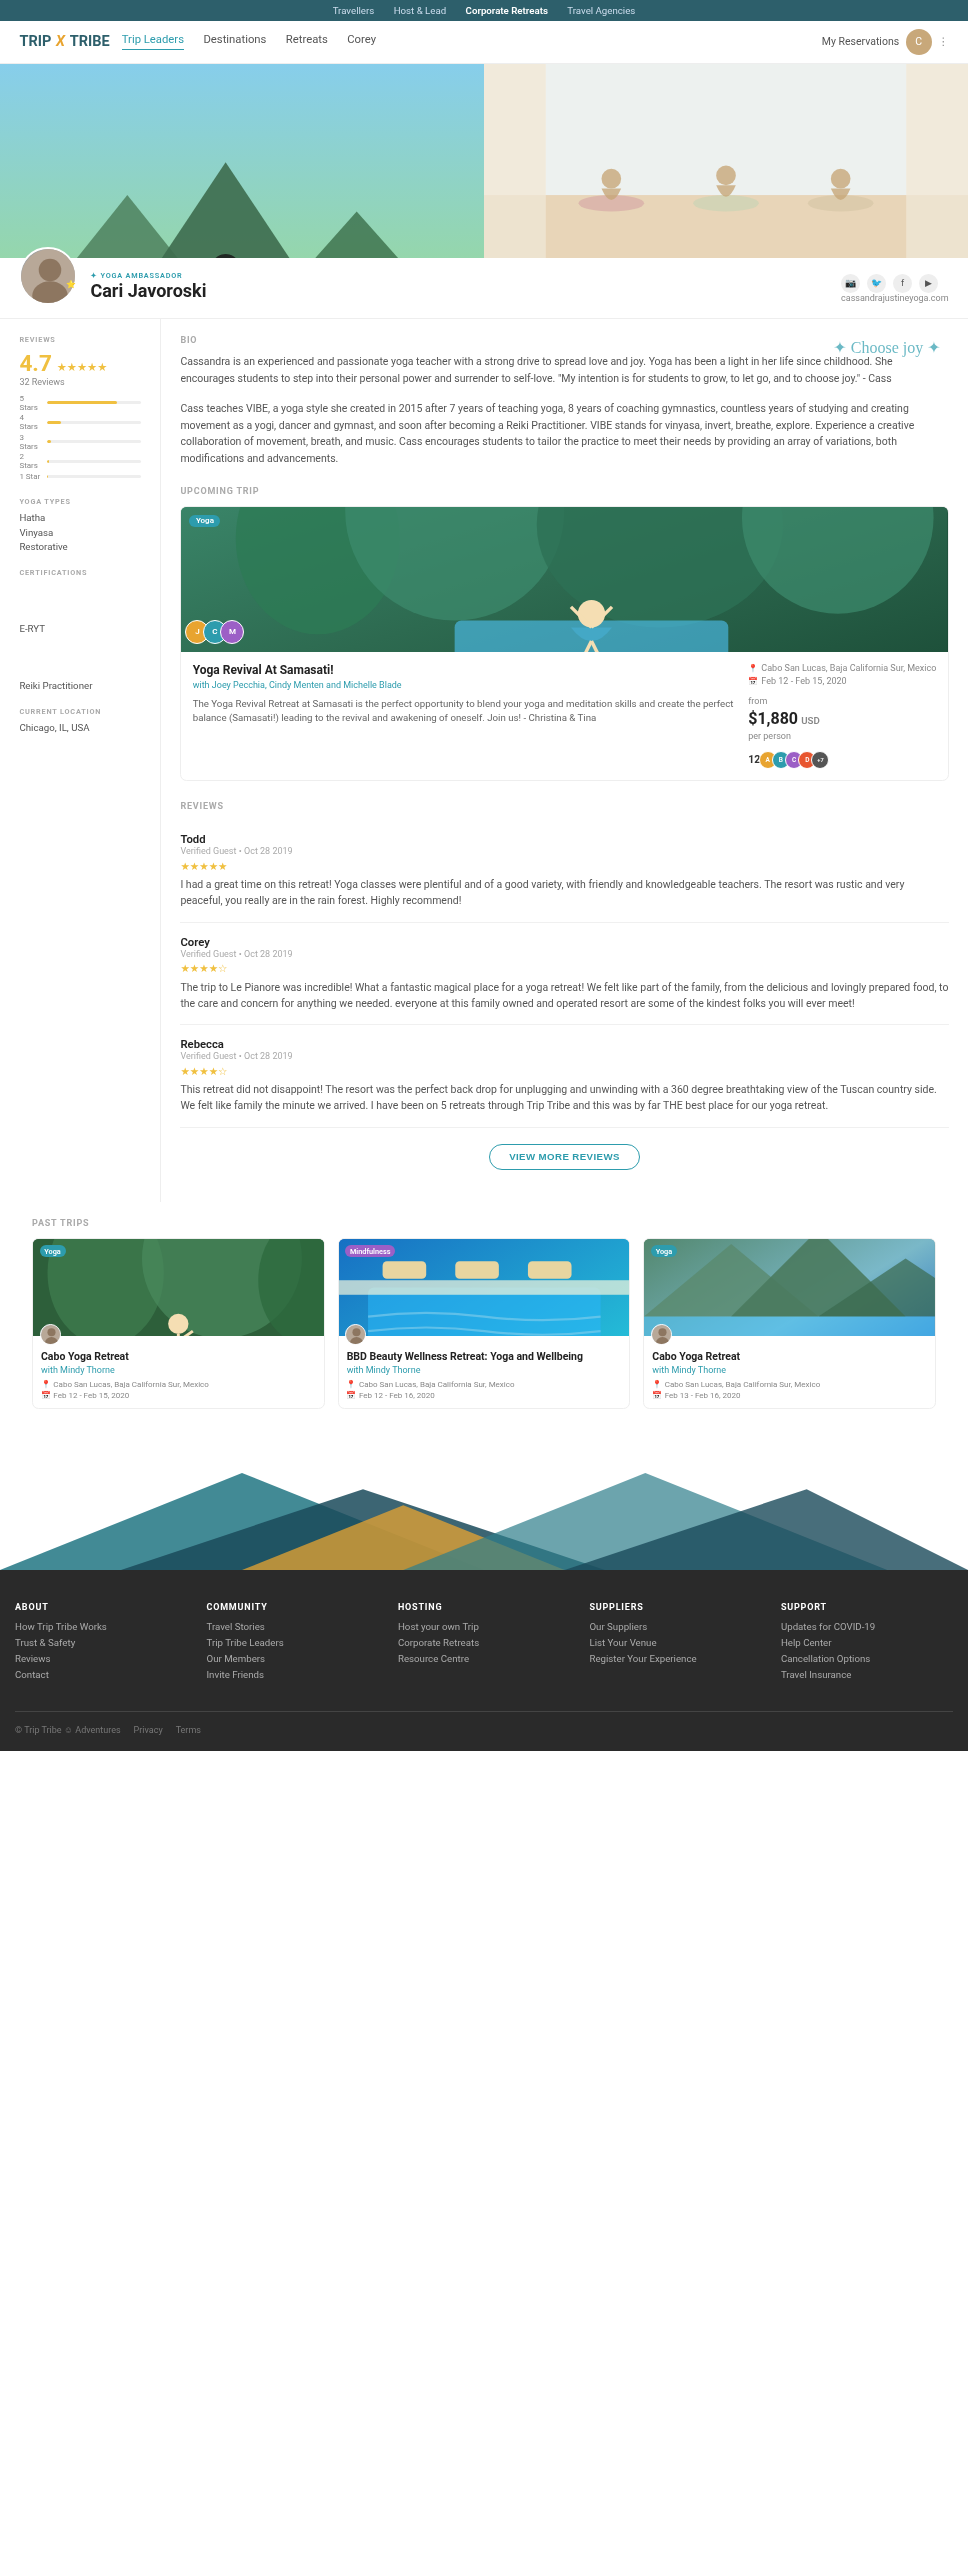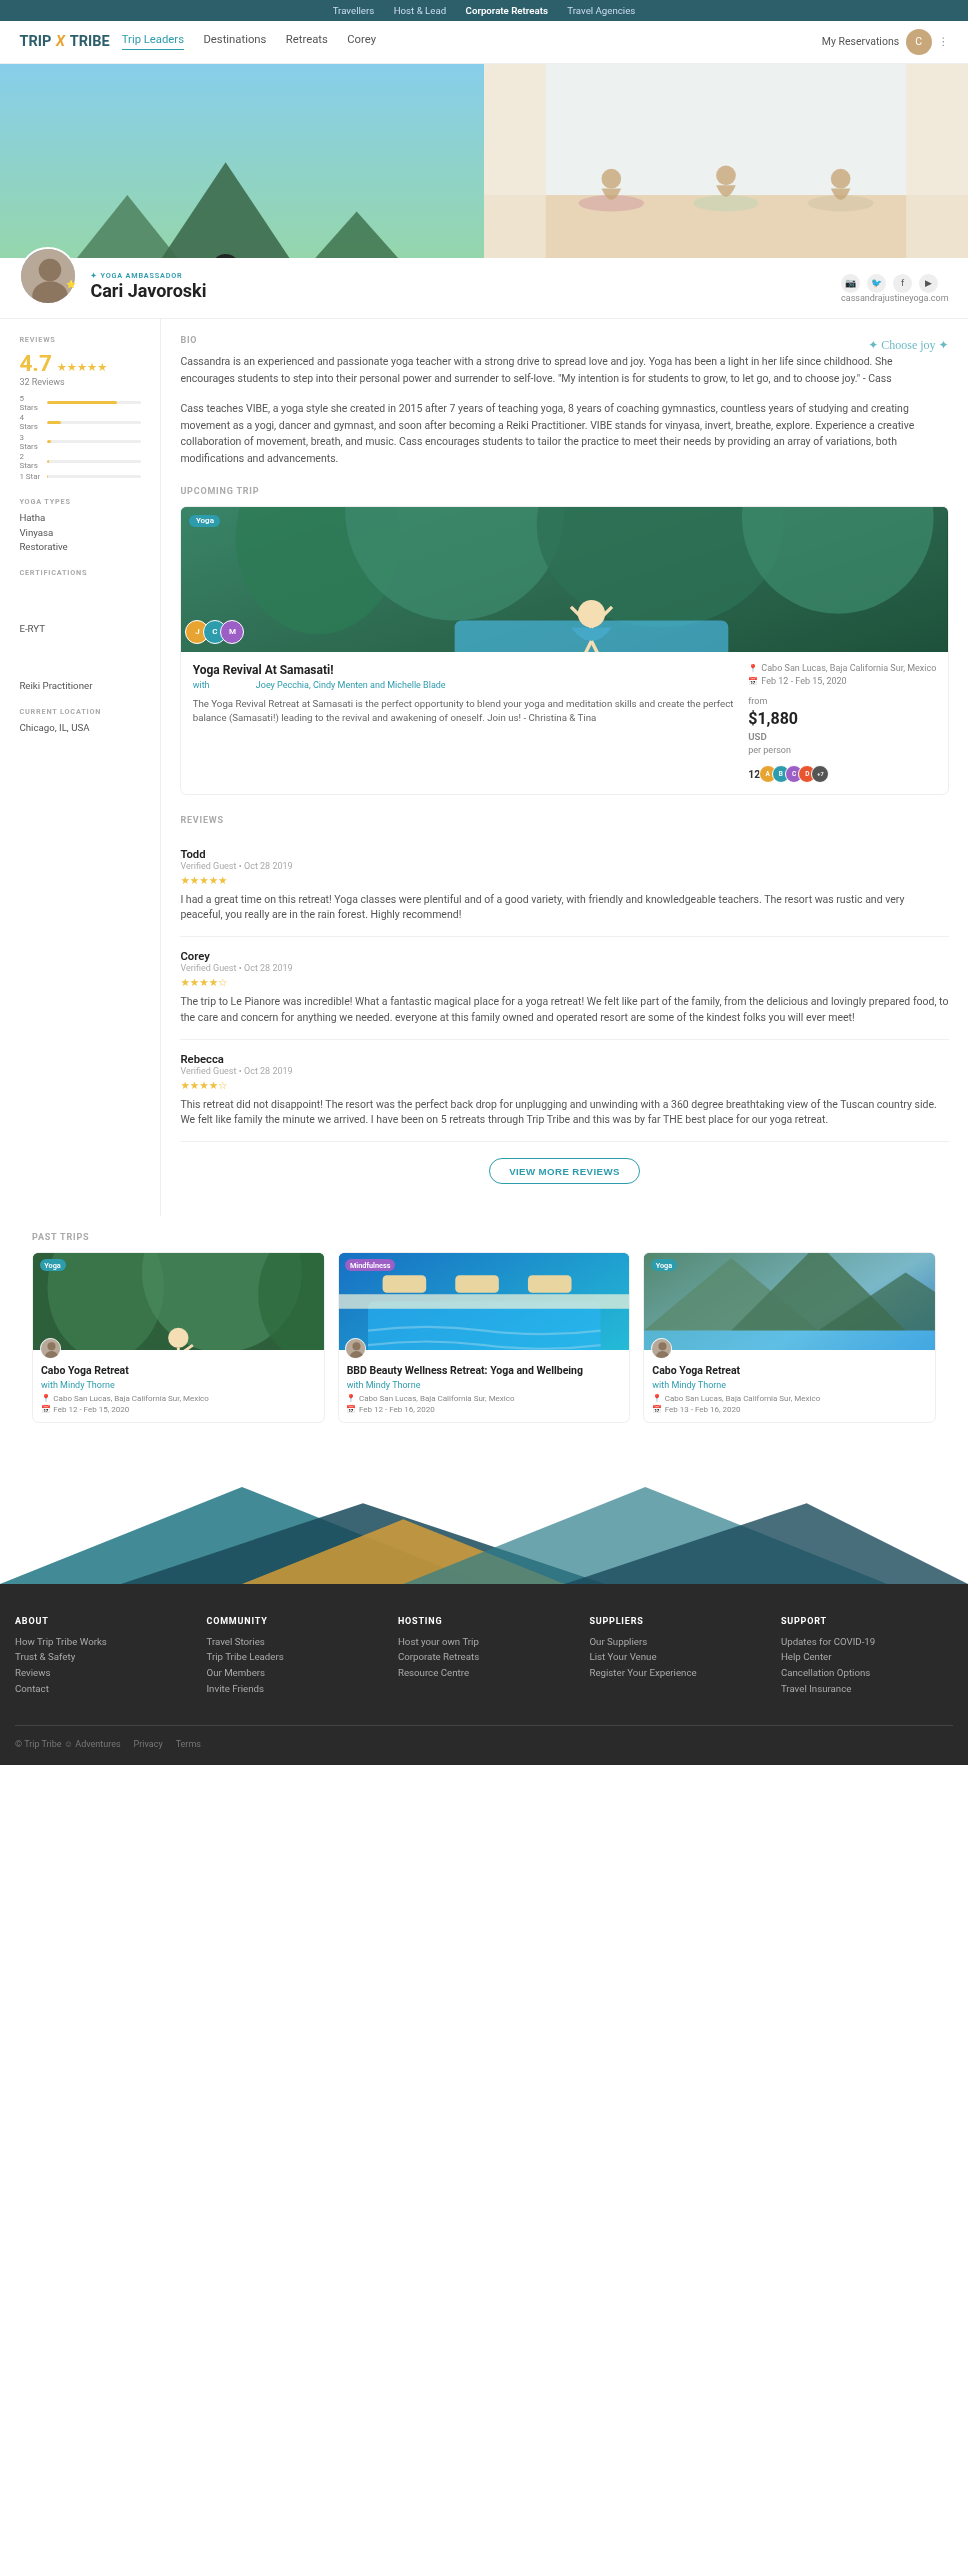--- a/index.html
+++ b/index.html
@@ -59,31 +59,31 @@
     .rating-bar-fill { height: 100%; background: #f0c040; border-radius: 1.6px; }
     .sidebar-tag { font-size: 9.7px; color: #555; margin-bottom: 3.2px; cursor: pointer; }
     .certification-item { font-size: 9.7px; color: #555; margin-bottom: 1.6px; margin-top: 46px; }
     .location-text { font-size: 9.7px; color: #555; }
 
     
     .content-area { padding: 16px 19.4px; }
     .section-heading { font-size: 9px; text-transform: uppercase; font-weight: 700; color: #aaa; letter-spacing: 0.8px; margin-bottom: 9.7px; }
     .bio-text { font-size: 10.5px; line-height: 1.6; color: #555; }
     .bio-container { position: relative; }
-    .choose-joy { position: absolute; right: 0; top: -16px; font-size: 12px; color: #2d9cad; font-family: cursive; opacity: 0.7; }
+    .choose-joy { position: absolute; right: 8px; top: -16px; font-size: 16px; color: #2d9cad; font-family: cursive; opacity: 0.7; }
 
     
     .trip-card { border: 0.8px solid #eee; border-radius: 6.5px; overflow: hidden; margin-bottom: 19.4px; }
     .trip-image { height: 145px; background: linear-gradient(135deg, #4a7c59 0%, #2d5f3a 100%); position: relative; }
     .trip-tag { position: absolute; top: 8px; left: 8px; background: #2d9cad; color: #fff; font-size: 8px; padding: 1.6px 6.5px; border-radius: 9.7px; font-weight: 600; }
     .trip-yoga-bg { background: linear-gradient(135deg, #3d8b6e 0%, #2d6a50 40%, #1a4a35 100%); }
     .trip-details { display: grid; grid-template-columns: 1fr auto; gap: 9.7px; padding: 11.3px; }
     .trip-title { font-size: 12px; font-weight: 700; color: #222; margin-bottom: 3.2px; }
     .trip-hosts { font-size: 9px; color: #2d9cad; margin-bottom: 6.5px; }
-    .trip-hosts a { color: #2d9cad; text-decoration: none; margin-left: 44px; }
+    .trip-hosts a { color: #2d9cad; text-decoration: none; }
     .trip-description { font-size: 9.7px; color: #666; line-height: 1.5; }
     .trip-meta { display: flex; flex-direction: column; gap: 3.2px; align-items: flex-start; min-width: 129px; }
     .trip-location { font-size: 9px; color: #888; display: flex; align-items: center; gap: 3.2px; }
     .trip-dates { font-size: 9px; color: #888; display: flex; align-items: center; gap: 3.2px; }
     .trip-price-label { font-size: 9px; color: #888; margin-top: 6.5px; }
     .trip-price { font-size: 16px; font-weight: 700; color: #222; }
     .trip-price-currency { font-size: 9.7px; font-weight: 600; color: #888; }
     .trip-price-per { font-size: 9px; color: #888; }
     .trip-going { display: flex; align-items: center; gap: 3.2px; margin-top: 6.5px; }
     .going-count { font-size: 10.5px; font-weight: 700; color: #333; }
@@ -381,21 +381,21 @@
         <div class="trip-meta">
           <div class="trip-location">
             <span class="meta-icon">📍</span>
             <span>Cabo San Lucas, Baja California Sur, Mexico</span>
           </div>
           <div class="trip-dates">
             <span class="meta-icon">📅</span>
             <span>Feb 12 - Feb 15, 2020</span>
           </div>
           <div class="trip-price-label">from</div>
-          <div style="display:flex; align-items:baseline; gap:3.2px;flex-direction:column;">
+          <div style="display:flex; align-items:baseline; gap:3.2px;">
             <span class="trip-price">$1,880</span>
             <span class="trip-price-currency">USD</span>
           </div>
           <div class="trip-price-per">per person</div>
           <div class="trip-going">
             <span class="going-count">12</span>
             <div class="going-avatars">
               <div class="going-avatar" style="background:#e8a430;">A</div>
               <div class="going-avatar" style="background:#2d9cad;">B</div>
               <div class="going-avatar" style="background:#9c5fc6;">C</div>

